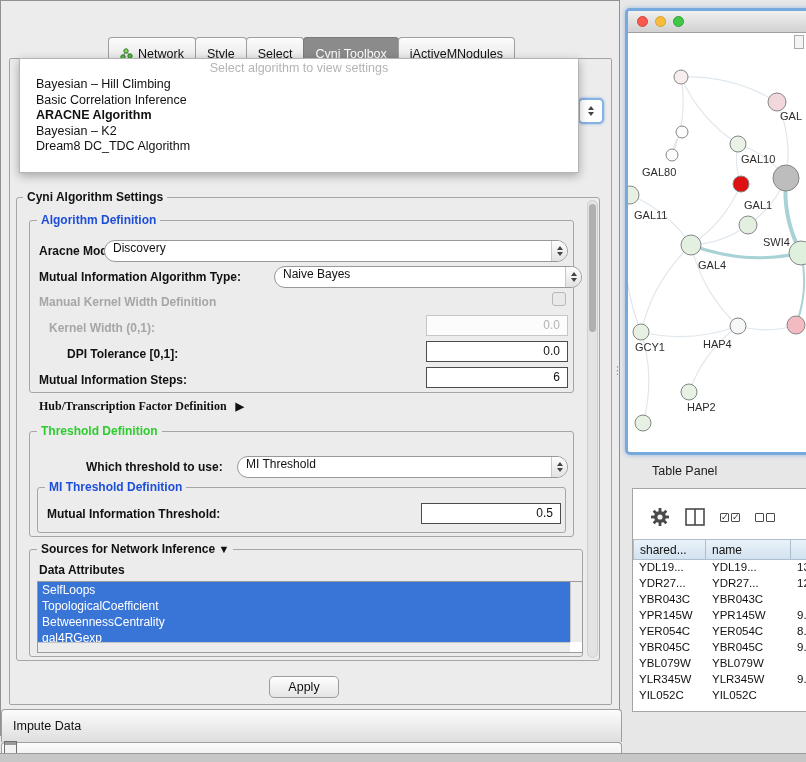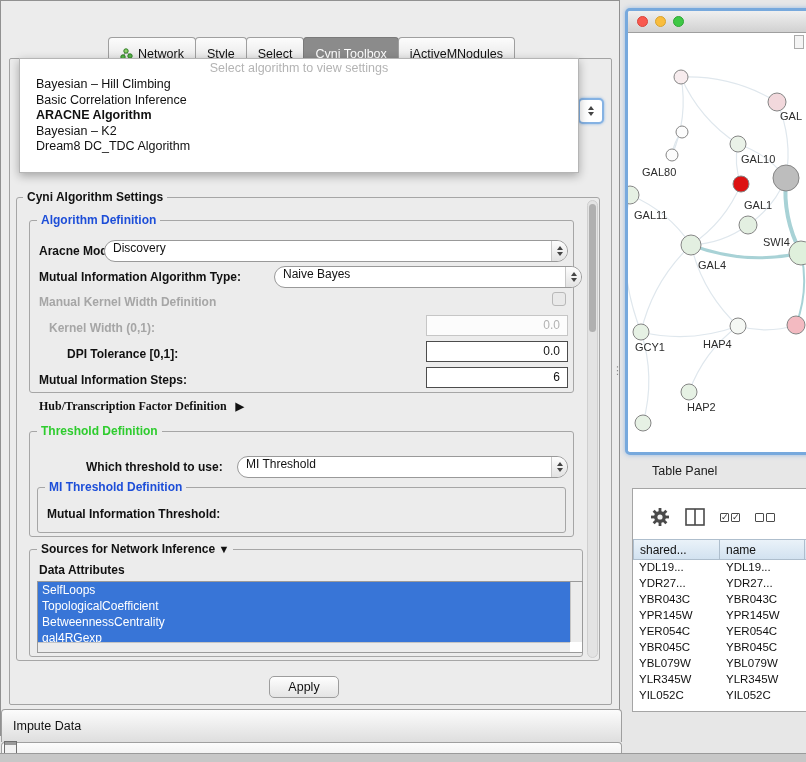--- a/index.html
+++ b/index.html
@@ -105,21 +105,21 @@
   .table-toolbar { height:50px; display:flex; align-items:center; gap:15px; padding-left:17px; padding-top:6px; }
   .cb-pair { display:flex; gap:2px; }
   .cbx { display:inline-block; width:9px; height:9px; border:1.5px solid #4a4a4a; border-radius:1px;
     font-size:9px; line-height:7px; color:#333; text-align:center; }
   .t-header { display:flex; height:21px; }
   .th { background:linear-gradient(#eaf2f9,#d2e2f0); border:1px solid #aebecd; border-left:none;
     font-size:12px; color:#111; padding:3px 6px; overflow:hidden; white-space:nowrap; }
   .th:first-child { border-left:1px solid #aebecd; }
   .t-row { display:flex; height:16px; }
   .td { font-size:11.5px; color:#111; padding:1px 6px; overflow:hidden; white-space:nowrap; }
-  .c0 { width:87px; flex:none; } .c1 { width:85px; flex:none; } .c2 { width:60px; flex:none; }
+  .c0 { width:73px; flex:none; } .c1 { width:85px; flex:none; } .c2 { width:60px; flex:none; }
 
   .mini-icon { position:absolute; left:4px; top:741px; width:13px; height:13px; border:1px solid #6f6f6f; background:#f2f2f2; }
   .mini-icon::before { content:""; display:block; height:3px; background:#9a9a9a; }
   .bottom-strip { position:absolute; left:0; top:753px; width:806px; height:9px; background:#c7c7c7; border-top:1px solid #9a9a9a; }
 </style>
 </head>
 <body>
 
 <div class="root">
 
@@ -202,20 +202,21 @@
     <span class="lbl" style="left:85px; top:459px;">Which threshold to use:</span>
     <div class="combo" style="left:236px; top:455px; width:331px;">
       <span>MI Threshold</span>
       <span class="combo-stepper"></span>
     </div>
 
     <div class="gbox" style="left:36px; top:486px; width:529px; height:46px;"></div>
     <span class="gtitle t-blue" style="left:44px; top:479px;">MI Threshold Definition</span>
 
     <span class="lbl" style="left:46px; top:506px;">Mutual Information Threshold:</span>
+    <div class="tfield" style="left:420px; top:502px; width:140px;">0.5</div>
 
     <div class="gbox" style="left:28px; top:548px; width:554px; height:108px;"></div>
     <span class="gtitle t-black" style="left:36px; top:541px;">
       <span>Sources for Network Inference</span>
       <span class="tri">▼</span>
     </span>
 
     <span class="lbl" style="left:38px; top:562px;">Data Attributes</span>
 
     <div class="attr-listbox">

